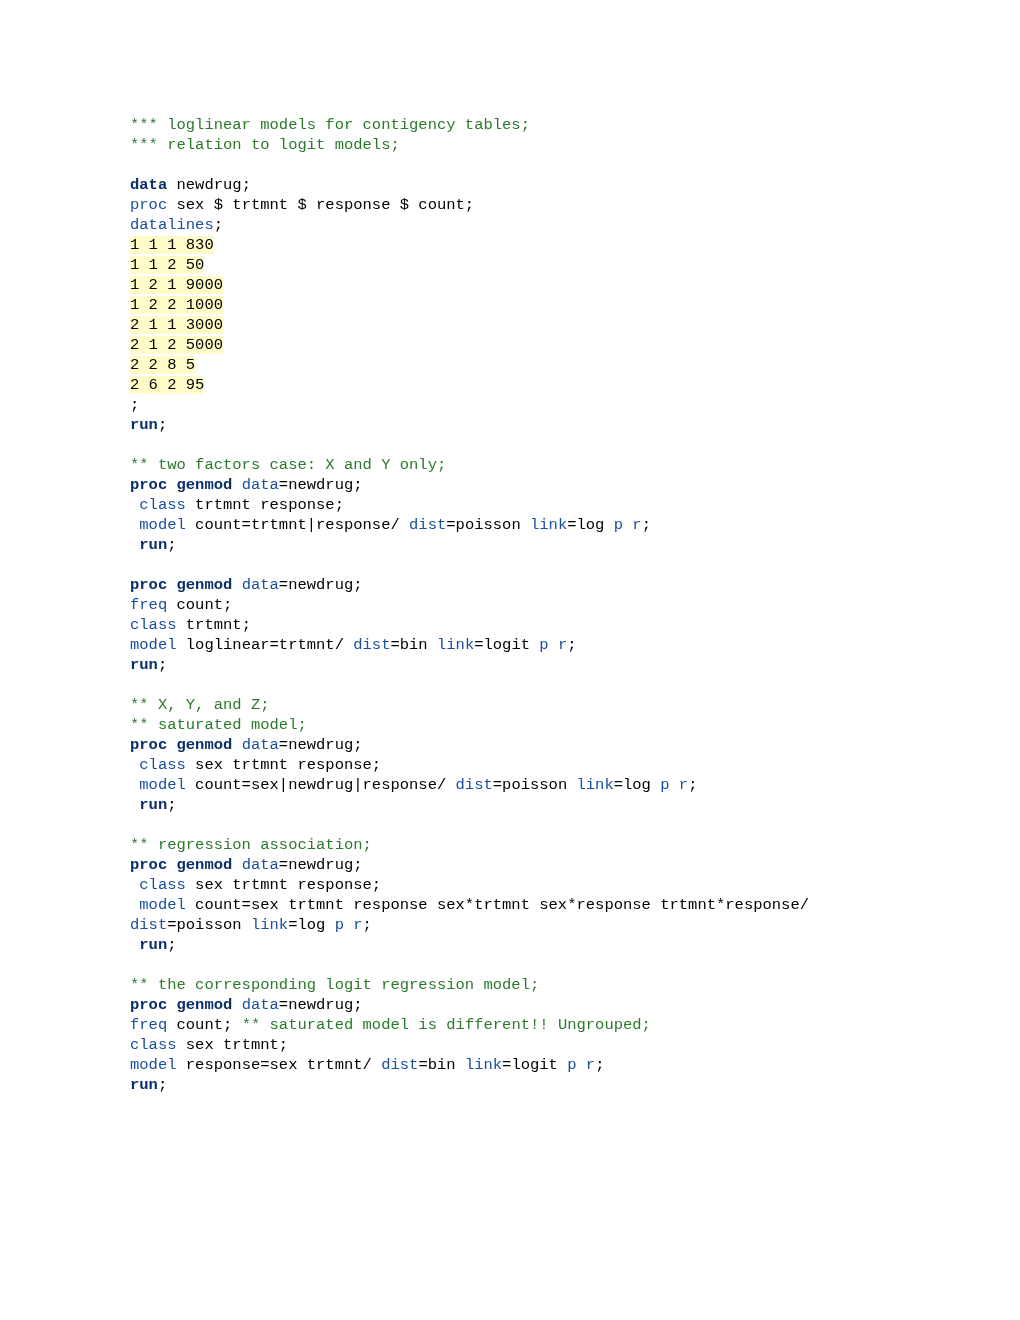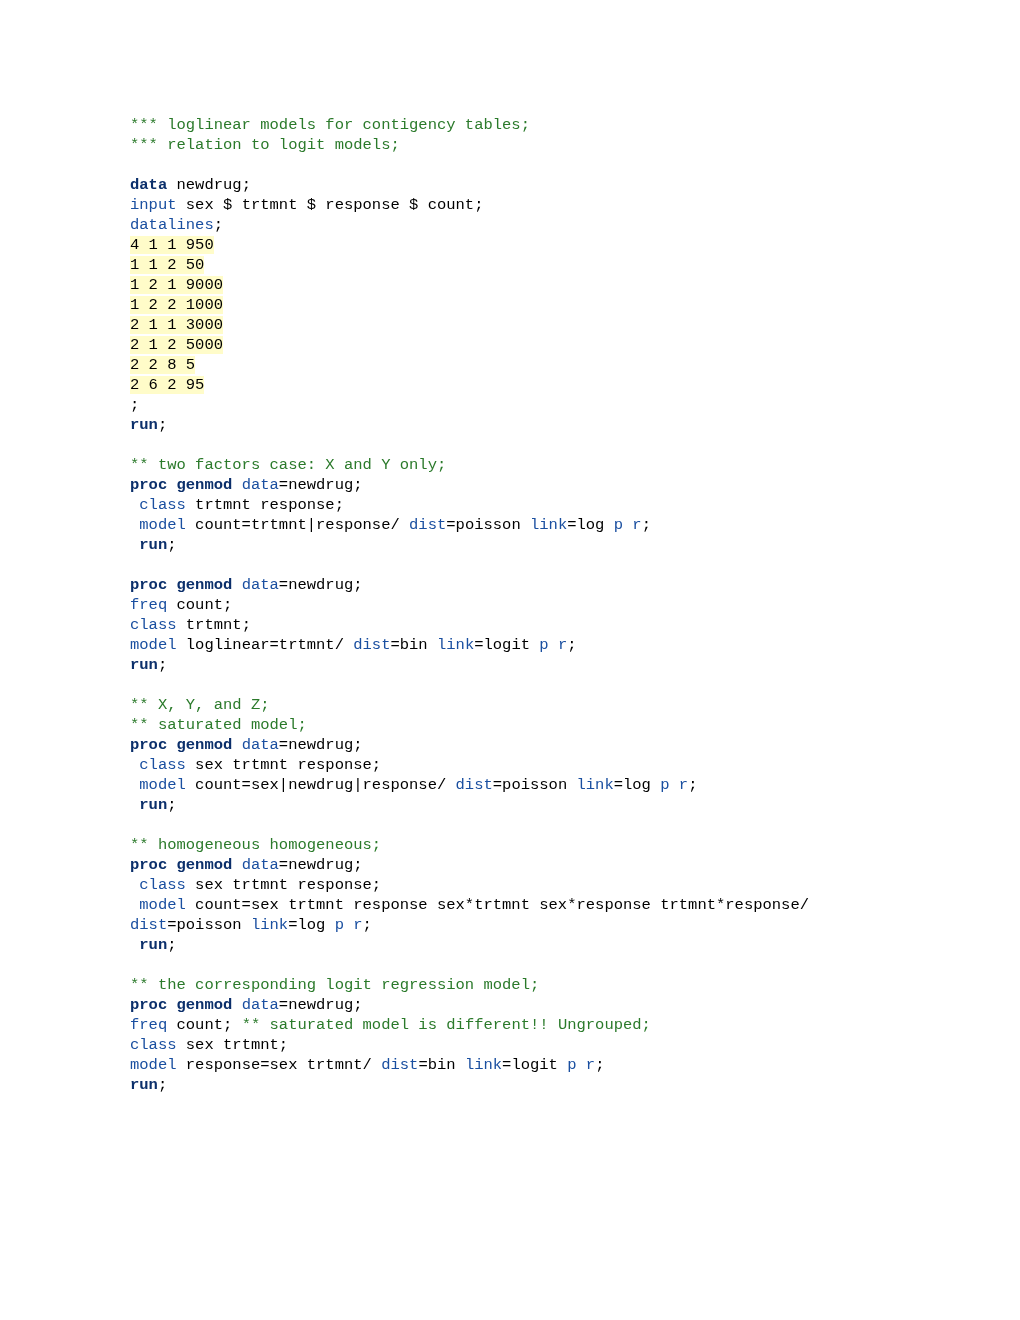--- a/index.html
+++ b/index.html
@@ -10,23 +10,23 @@
     .hl { background: #fffcc9; }          
     .bk { color: #000; }                  
   </style>
 </head>
 <body>
 
 <div class="page"><span class="cm">*** loglinear models for contigency tables;</span>
 <span class="cm">*** relation to logit models;</span>
 
 <span class="kw">data</span><span class="bk"> newdrug;</span>
-<span class="st">input</span><span class="bk"> sex $ trtmnt $ response $ count;</span>
+<span class="st">proc</span><span class="bk"> sex $ trtmnt $ response $ count;</span>
 <span class="st">datalines</span><span class="bk">;</span>
-<span class="hl bk">4 1 1 950</span>
+<span class="hl bk">1 1 1 830</span>
 <span class="hl bk">1 1 2 50</span>
 <span class="hl bk">1 2 1 9000</span>
 <span class="hl bk">1 2 2 1000</span>
 <span class="hl bk">2 1 1 3000</span>
 <span class="hl bk">2 1 2 5000</span>
 <span class="hl bk">2 2 8 5</span>
 <span class="hl bk">2 6 2 95</span>
 <span class="bk">;</span>
 <span class="kw">run</span><span class="bk">;</span>
 
@@ -42,21 +42,21 @@
 <span class="st">model</span><span class="bk"> loglinear=trtmnt/ </span><span class="st">dist</span><span class="bk">=bin </span><span class="st">link</span><span class="bk">=logit </span><span class="st">p r</span><span class="bk">;</span>
 <span class="kw">run</span><span class="bk">;</span>
 
 <span class="cm">** X, Y, and Z;</span>
 <span class="cm">** saturated model;</span>
 <span class="kw">proc genmod</span><span class="st"> data</span><span class="bk">=newdrug;</span>
 <span class="st"> class</span><span class="bk"> sex trtmnt response;</span>
 <span class="st"> model</span><span class="bk"> count=sex|newdrug|response/ </span><span class="st">dist</span><span class="bk">=poisson </span><span class="st">link</span><span class="bk">=log </span><span class="st">p r</span><span class="bk">;</span>
 <span class="kw"> run</span><span class="bk">;</span>
 
-<span class="cm">** homogeneous homogeneous;</span>
+<span class="cm">** regression association;</span>
 <span class="kw">proc genmod</span><span class="st"> data</span><span class="bk">=newdrug;</span>
 <span class="st"> class</span><span class="bk"> sex trtmnt response;</span>
 <span class="st"> model</span><span class="bk"> count=sex trtmnt response sex*trtmnt sex*response trtmnt*response/</span>
 <span class="st">dist</span><span class="bk">=poisson </span><span class="st">link</span><span class="bk">=log </span><span class="st">p r</span><span class="bk">;</span>
 <span class="kw"> run</span><span class="bk">;</span>
 
 <span class="cm">** the corresponding logit regression model;</span>
 <span class="kw">proc genmod</span><span class="st"> data</span><span class="bk">=newdrug;</span>
 <span class="st">freq</span><span class="bk"> count; </span><span class="cm">** saturated model is different!! Ungrouped;</span>
 <span class="st">class</span><span class="bk"> sex trtmnt;</span>

